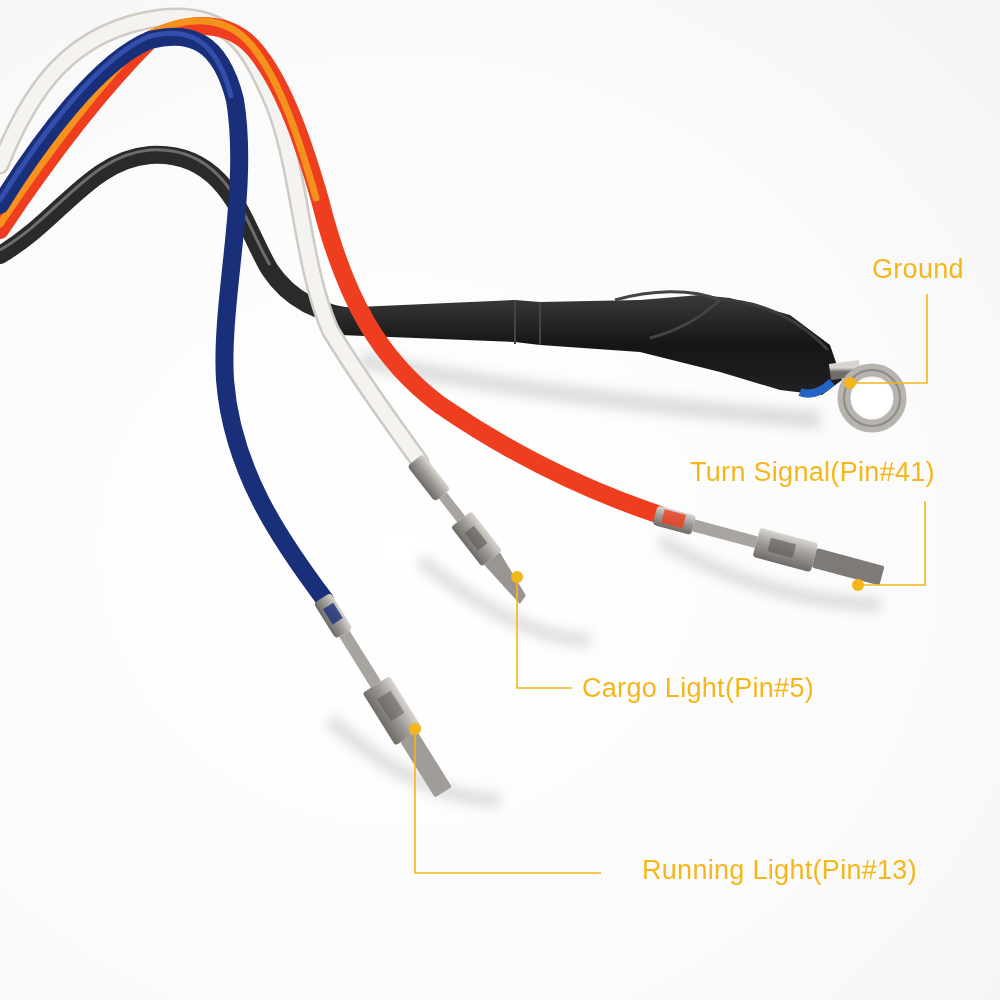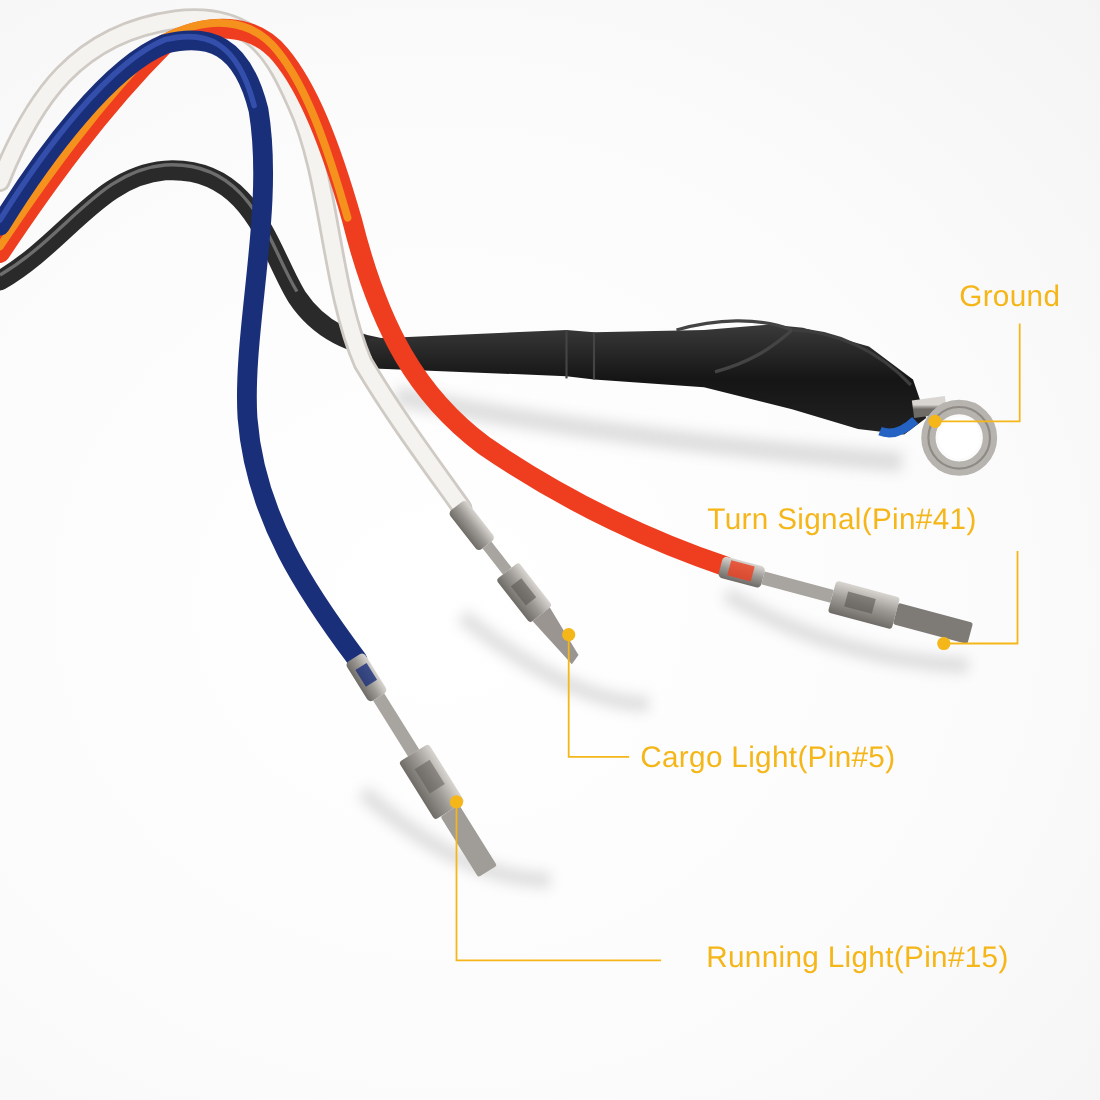--- a/index.html
+++ b/index.html
@@ -14,21 +14,21 @@
     .callout-label {
       position: absolute;
       color: #f5b619;
       font-weight: normal;
       font-size: 27px;
       line-height: 1;
       white-space: nowrap;
       letter-spacing: 0.3px;
     }
     #label-ground { left: 872px; top: 256px; }
-    #label-turn { left: 643px; top: 459px; }
+    #label-turn { left: 690px; top: 459px; }
     #label-cargo { left: 582px; top: 675px; }
     #label-running { left: 642px; top: 857px; }
   </style>
 </head>
 <body>
 
 <div id="stage">
   <svg class="photo" width="1000" height="1000" viewBox="0 0 1000 1000">
     <defs>
       <linearGradient id="metal" x1="0" y1="0" x2="0" y2="1">
@@ -129,14 +129,14 @@
     </g>
     <g>
       <polyline points="415,729 415,873 601,873" fill="none" stroke="#f5b619" stroke-width="1.6"></polyline>
       <circle cx="415" cy="729" r="6" fill="#f5b619"></circle>
     </g>
   </svg>
 
   <div class="callout-label" id="label-ground">Ground</div>
   <div class="callout-label" id="label-turn">Turn Signal(Pin#41)</div>
   <div class="callout-label" id="label-cargo">Cargo Light(Pin#5)</div>
-  <div class="callout-label" id="label-running">Running Light(Pin#15)</div>
+  <div class="callout-label" id="label-running">Running Light(Pin#13)</div>
 </div>
 
 </body></html>

